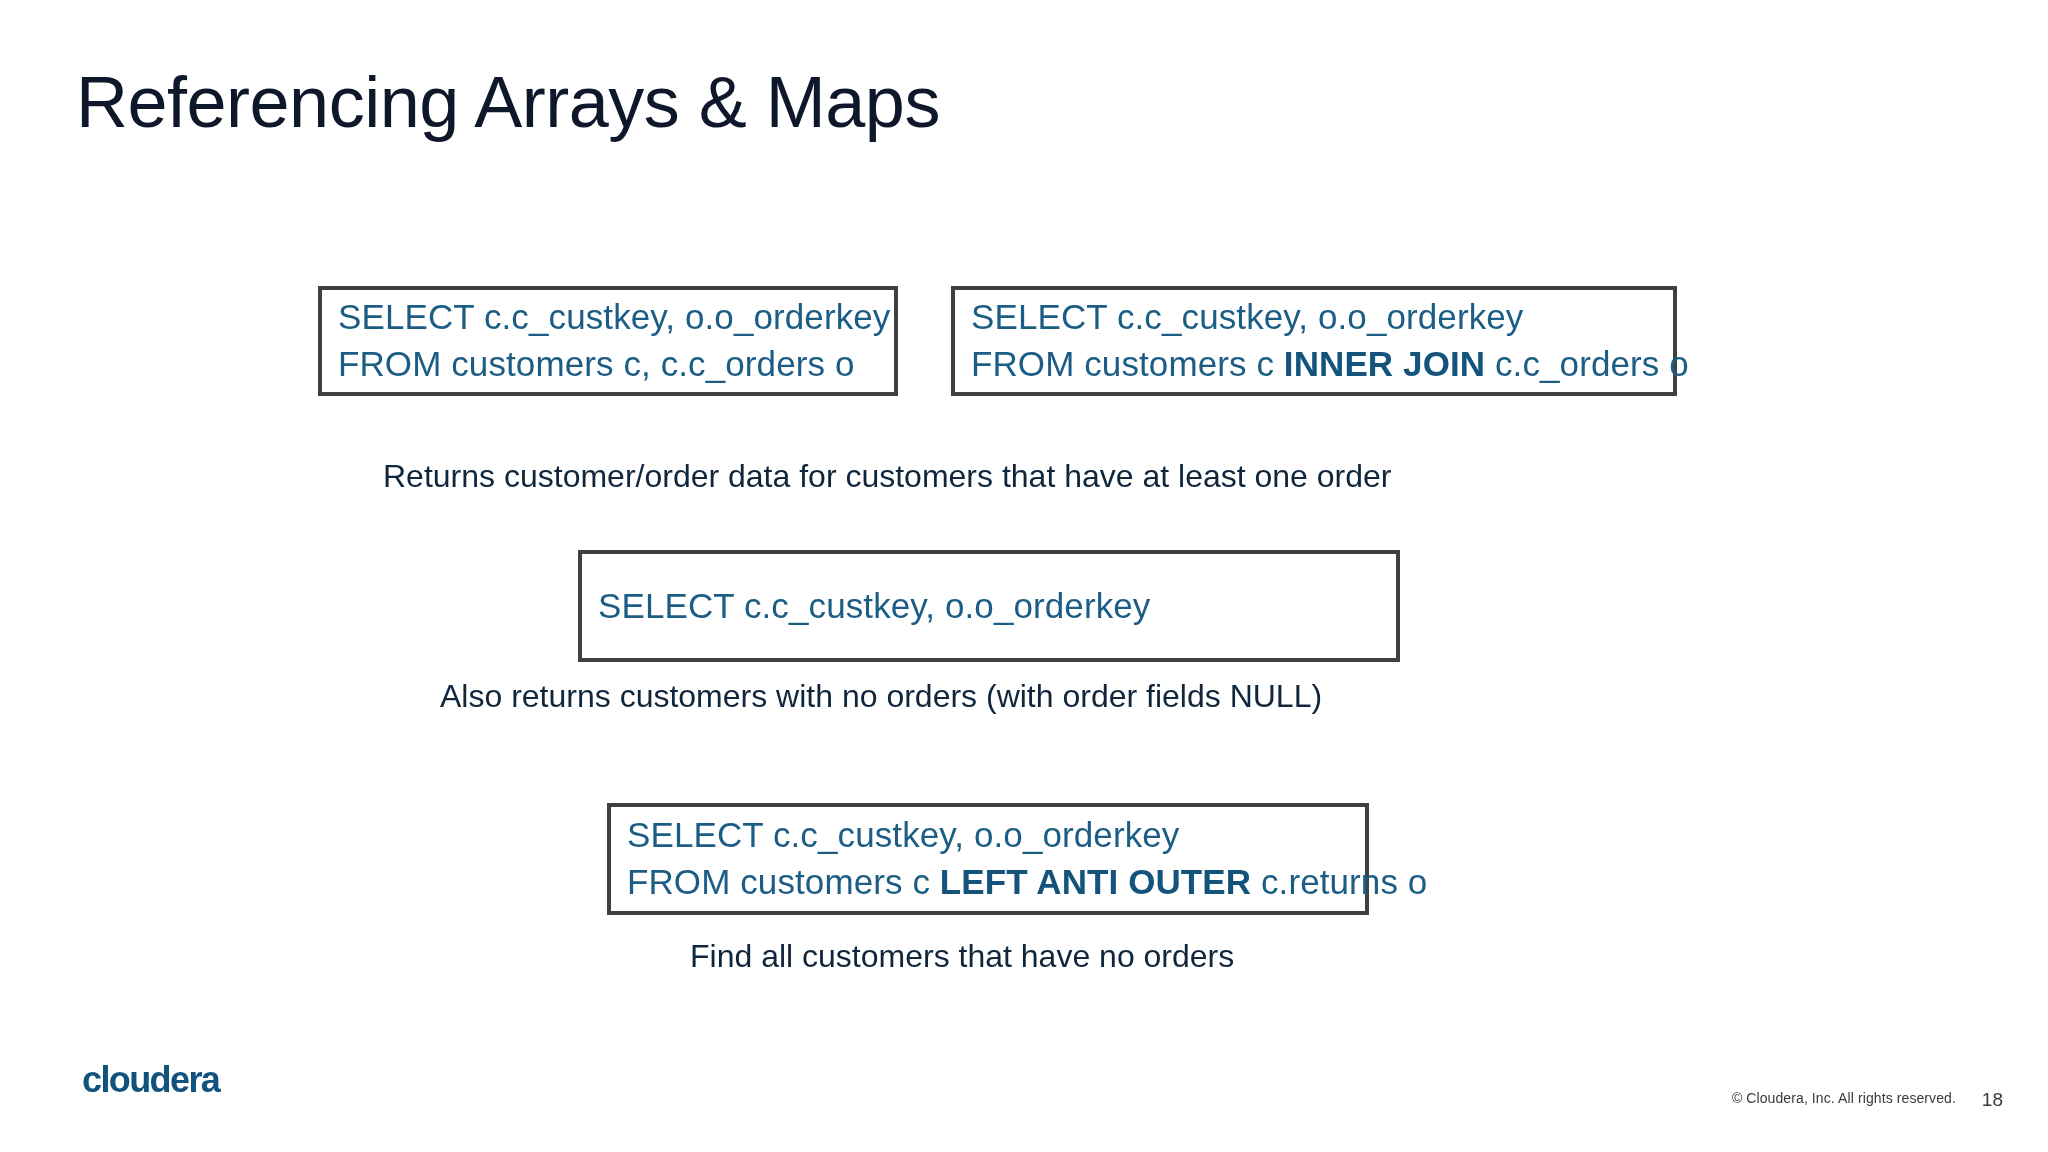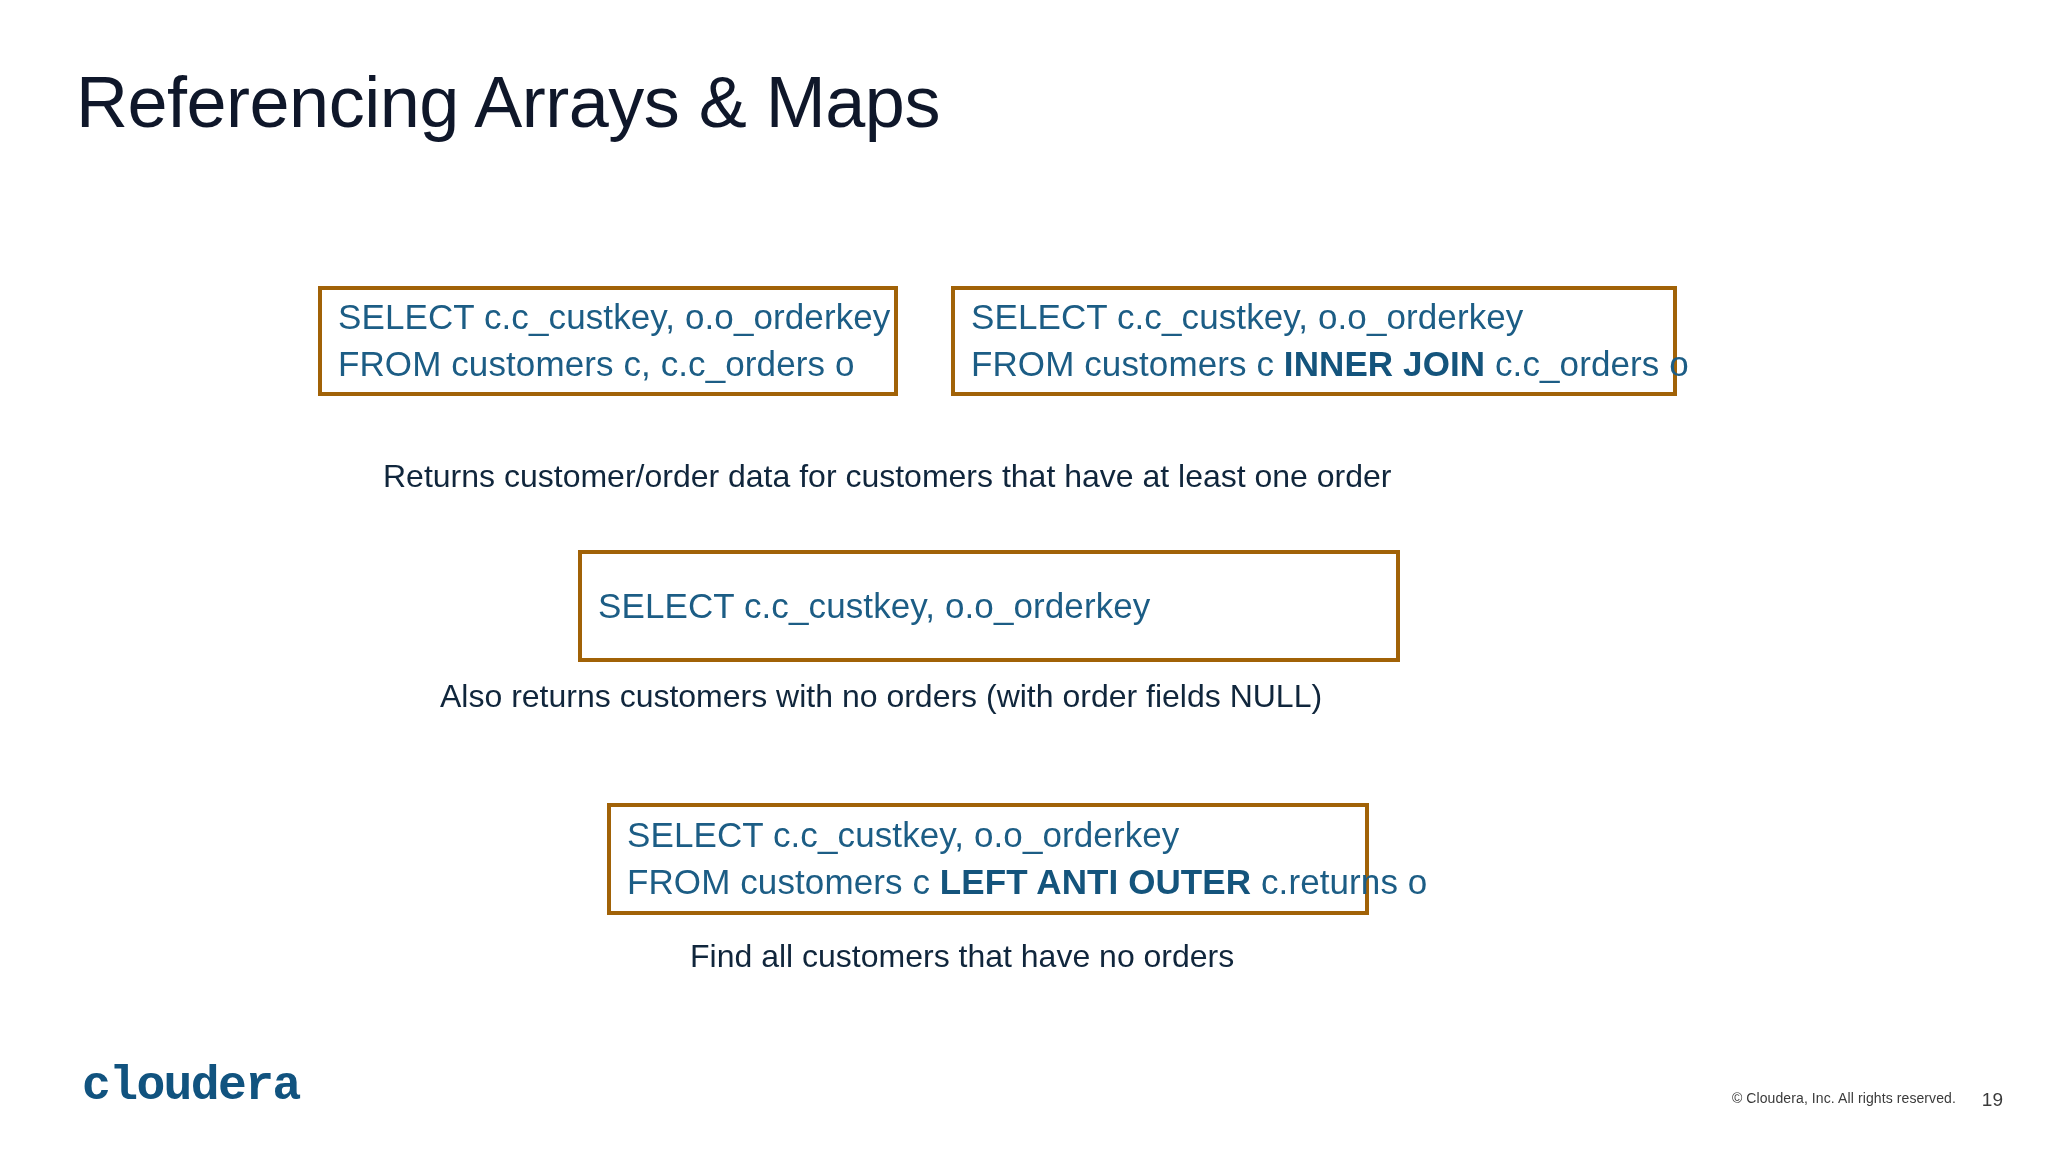--- a/index.html
+++ b/index.html
@@ -33,21 +33,21 @@
     letter-spacing: -0.5px;
     color: #0f172a;
     line-height: 1.12;
     white-space: nowrap;
   }
 
   
   .code-box {
     position: absolute;
     box-sizing: border-box;
-    border: 4px solid #a16207;
+    border: 4px solid #404040;
     background: #ffffff;
     padding: 8px 24px 10px 16px;
     display: flex;
     flex-direction: column;
     justify-content: center;
   }
   .code-line {
     font-family: "Liberation Sans", sans-serif;
     font-size: 35px;
     line-height: 47px;
@@ -76,25 +76,25 @@
   }
   #caption-inner { left: 383px; top: 415px; margin-top: 40px; }
   #caption-outer { left: 440px; top: 675px; }
   #caption-anti  { left: 690px; top: 935px; }
 
   
   .logo {
     position: absolute;
     left: 82px;
     top: 1062px;
-    font-size: 48px;
+    font-size: 36px;
     font-weight: 700;
     letter-spacing: -1.6px;
     color: #11537f;
-    font-family: Liberation Mono, monospace;
+    font-family: Liberation Sans, sans-serif;
     line-height: 1;
   }
   .copyright {
     position: absolute;
     right: 92px;
     top: 1090px;
     font-size: 14px;
     color: #3a3a3a;
     white-space: nowrap;
     letter-spacing: 0.1px;
@@ -135,15 +135,15 @@
 
   <div class="code-box" id="box-left-anti">
     <div class="code-line">SELECT c.c_custkey, o.o_orderkey</div>
     <div class="code-line"><span>FROM customers c </span><b>LEFT ANTI OUTER</b><span> c.returns o</span></div>
   </div>
 
   <div class="caption" id="caption-anti">Find all customers that have no orders</div>
 
   <div class="logo">cloudera</div>
   <div class="copyright">© Cloudera, Inc. All rights reserved.</div>
-  <div class="page-number">19</div>
+  <div class="page-number">18</div>
 
 </div>
 
 </body></html>

